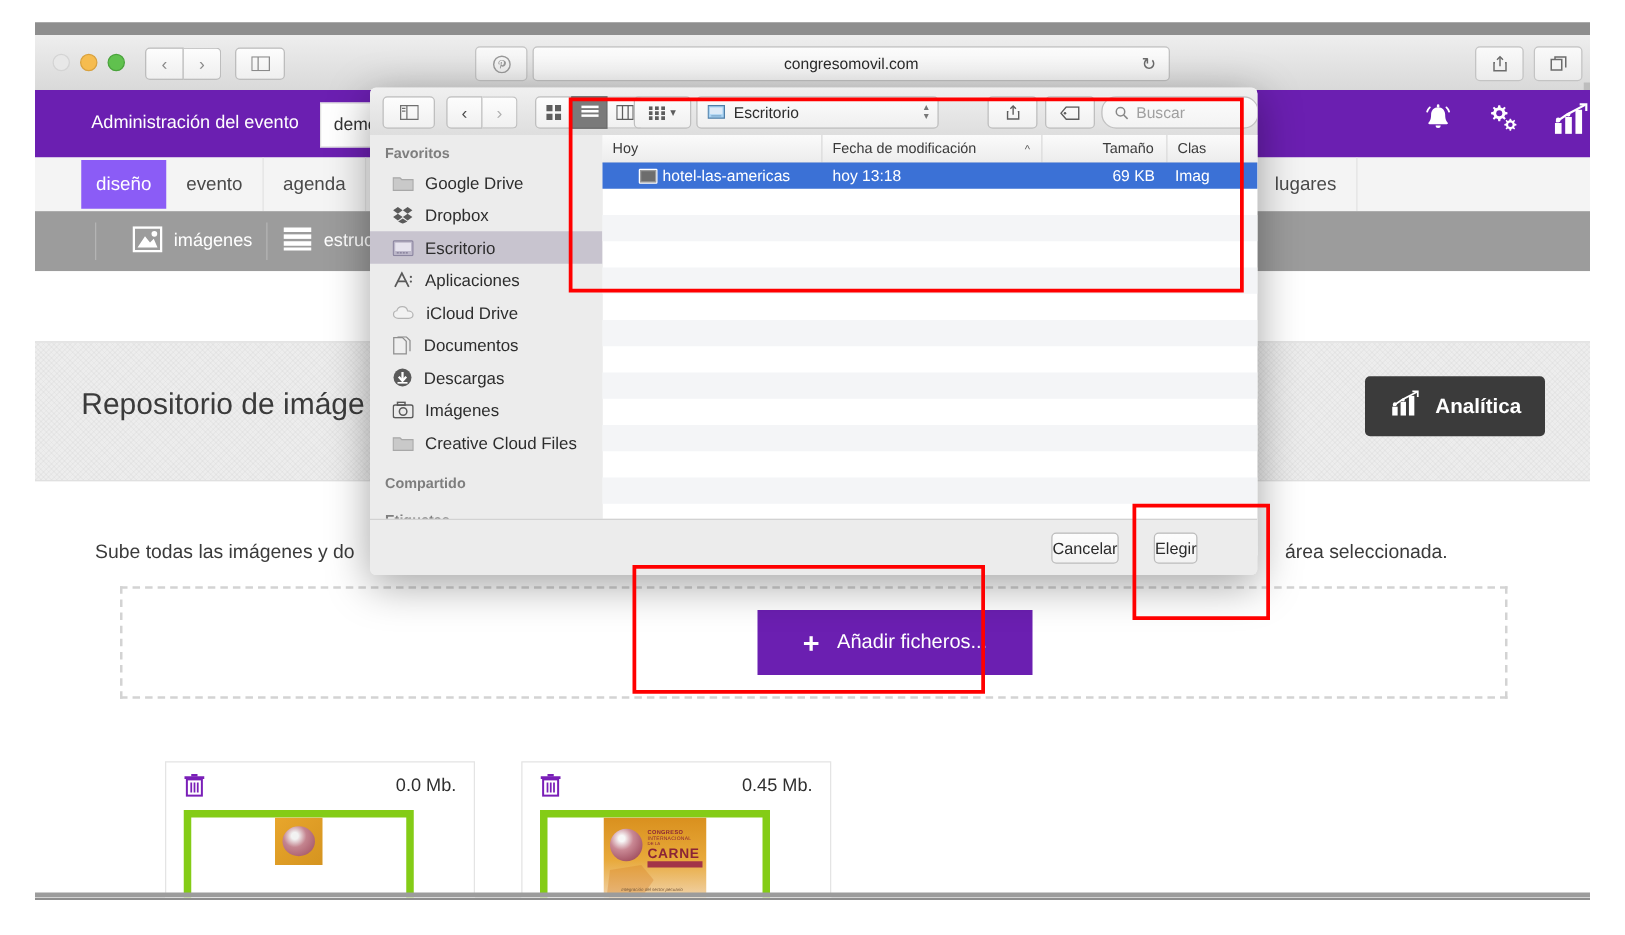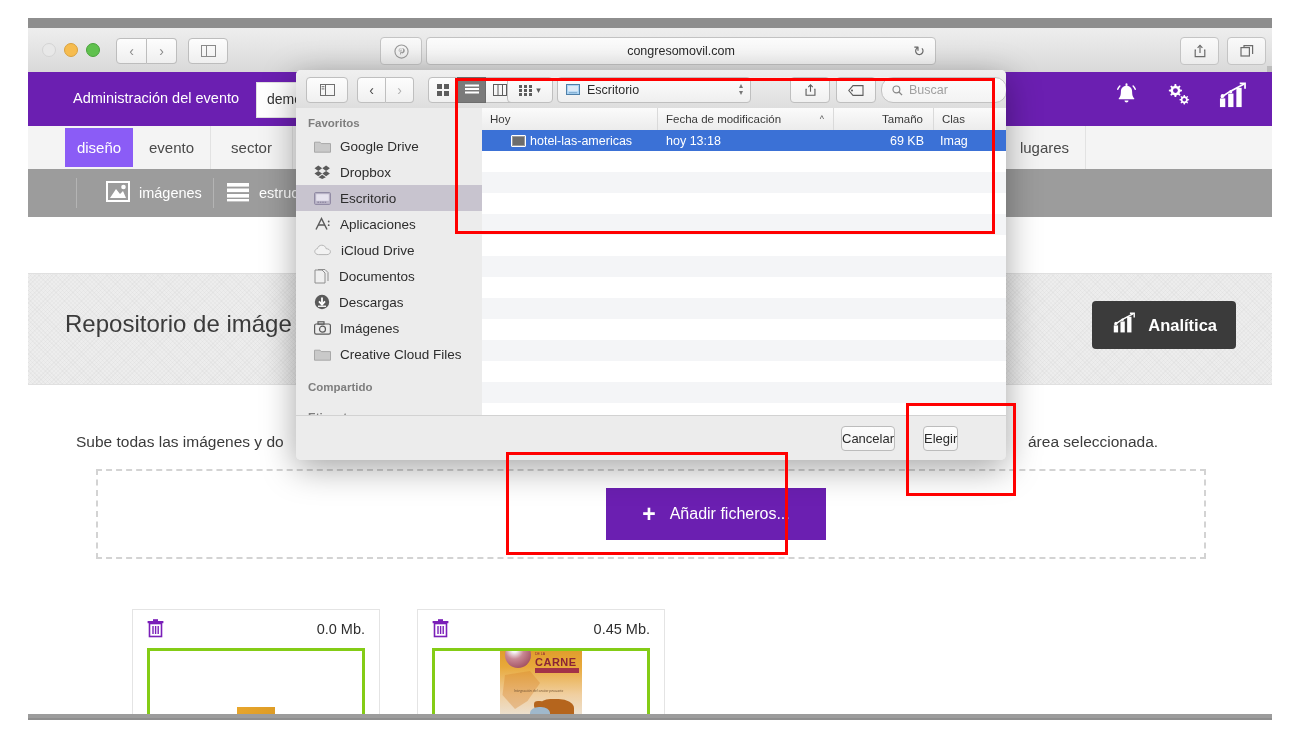--- a/index.html
+++ b/index.html
@@ -53,21 +53,21 @@
   .rightbtns{position:absolute;left:1152px;top:9px;display:flex;gap:8px;}
   .rbtn{width:37px;height:26px;background:linear-gradient(#fafafa,#ececec);
     border:1px solid #c4c4c4;border-radius:4px;display:flex;align-items:center;justify-content:center;}
   .rbtn svg{width:14px;height:14px;}
   .newtab{position:absolute;left:1239px;top:38px;width:28px;height:30px;background:#bdbdbd;
     display:flex;align-items:center;justify-content:center;color:#4a4a4a;font-size:19px;}
 
   
   .page{position:absolute;left:0;top:44px;width:1244px;height:646px;background:#fff;overflow:hidden;}
 
-  .purple-header{position:absolute;left:0;top:0;width:1244px;height:54px;background:#6b1fb1;}
+  .purple-header{position:absolute;left:0;top:0;width:1244px;height:54px;background:#6b1fb1;padding-left:24px;}
   .ph-label{position:absolute;left:45px;top:18px;font-size:14.5px;color:#fff;}
   .ph-field{position:absolute;left:228px;top:10px;width:105px;height:34px;background:#fff;
     border:1px solid #e0e0e0;}
   .ph-field span{position:absolute;left:10px;top:8px;font-size:14px;color:#333;}
   .ph-icons{position:absolute;right:24px;top:10px;display:flex;gap:24px;align-items:center;}
   .ph-icons svg{display:block;}
 
   .tabs{position:absolute;left:0;top:54px;width:1244px;height:43px;background:#f4f4f4;
     border-bottom:1px solid #dcdcdc;}
   .tab{position:absolute;top:0;height:43px;display:flex;align-items:center;justify-content:center;
@@ -96,23 +96,23 @@
   .addbtn{position:absolute;left:508px;top:17px;width:220px;height:52px;background:#6b1fb1;
     display:flex;align-items:center;justify-content:center;gap:14px;color:#fff;font-size:16px;}
   .plus{font-size:23px;font-weight:bold;line-height:1;}
 
   .cards{position:absolute;left:0;top:392px;width:1244px;height:109px;}
   .card{position:absolute;top:0;width:248px;height:145px;background:#fff;border:1px solid #e4e4e4;
     box-sizing:border-box;}
   .card-top{position:relative;height:38px;}
   .trash{position:absolute;left:14px;top:9px;}
   .size{position:absolute;right:14px;top:11px;font-size:14.5px;color:#2f2f2f;}
-  .thumb{position:absolute;left:14px;top:38px;width:218px;height:100px;background:#fff;
-    border:3px solid #84cc16;box-sizing:border-box;overflow:hidden;
-    display:flex;align-items:flex-end;justify-content:center;}
+  .thumb{position:absolute;left:14px;top:38px;width:184px;height:100px;background:#fff;
+    border:6px solid #84cc16;box-sizing:border-box;overflow:hidden;
+    display:flex;align-items:flex-start;justify-content:center;}
 
   .meatball{width:38px;height:38px;background:linear-gradient(135deg,#e8a62c,#d59420);
     display:flex;align-items:center;justify-content:center;}
   .meatball i{display:block;width:26px;height:24px;border-radius:50%;
     background:radial-gradient(circle at 38% 32%, #f2f2f2 0 12%, #c4848f 40%, #9c4a5c 100%);}
 
   .poster{width:82px;height:112px;background:linear-gradient(#d9901e 0%,#e8a93a 30%,#f0cfa0 55%,#ece2d4 75%,#e7d9c6 100%);
     position:relative;overflow:hidden;}
   .poster .globe{position:absolute;left:5px;top:9px;width:26px;height:26px;border-radius:50%;
     background:radial-gradient(circle at 36% 30%, #f7f7f7 0 10%, #c98894 38%, #8e3548 100%);}
@@ -289,21 +289,21 @@
               <path d="M4 16 L13 10 L28 2" stroke="#fff" stroke-width="1.8" fill="none"></path>
               <path d="M23.5 1.5 L29 1.5 L29 7" stroke="#fff" stroke-width="1.8" fill="none"></path>
             </svg>
           </span>
         </div>
       </div>
 
       <div class="tabs">
         <div class="tab active" style="left:37px;width:68px;">diseño</div>
         <div class="tab" style="left:105px;width:78px;">evento</div>
-        <div class="tab" style="left:183px;width:82px;">sector</div>
+        <div class="tab" style="left:183px;width:82px;">agenda</div>
         <div class="tab" style="left:265px;width:80px;">con</div>
         <div class="tab" style="left:976px;width:82px;border-right:1px solid #e2e2e2;">lugares</div>
       </div>
 
       <div class="subnav">
         <div class="subdiv" style="left:48px;"></div>
         <div class="subitem" style="left:78px;">
           <span>
             <svg width="24" height="21" viewBox="0 0 24 21">
                 <rect x="1" y="1" width="22" height="19" fill="none" stroke="#fff" stroke-width="2"></rect>

